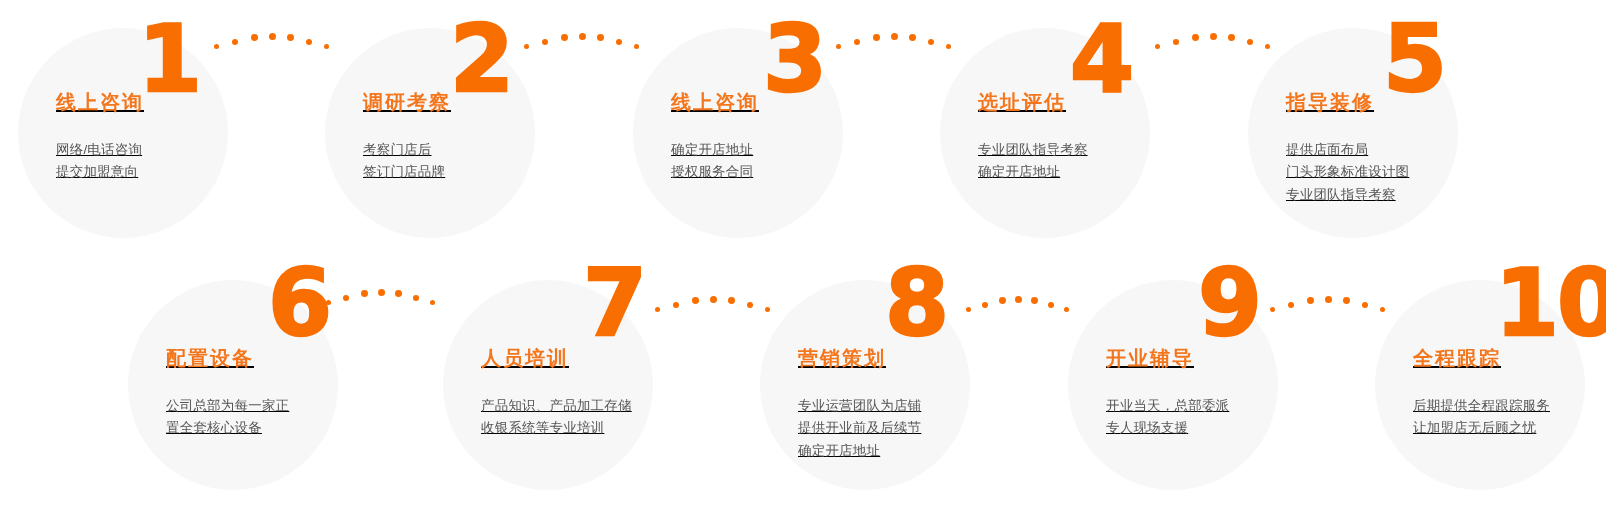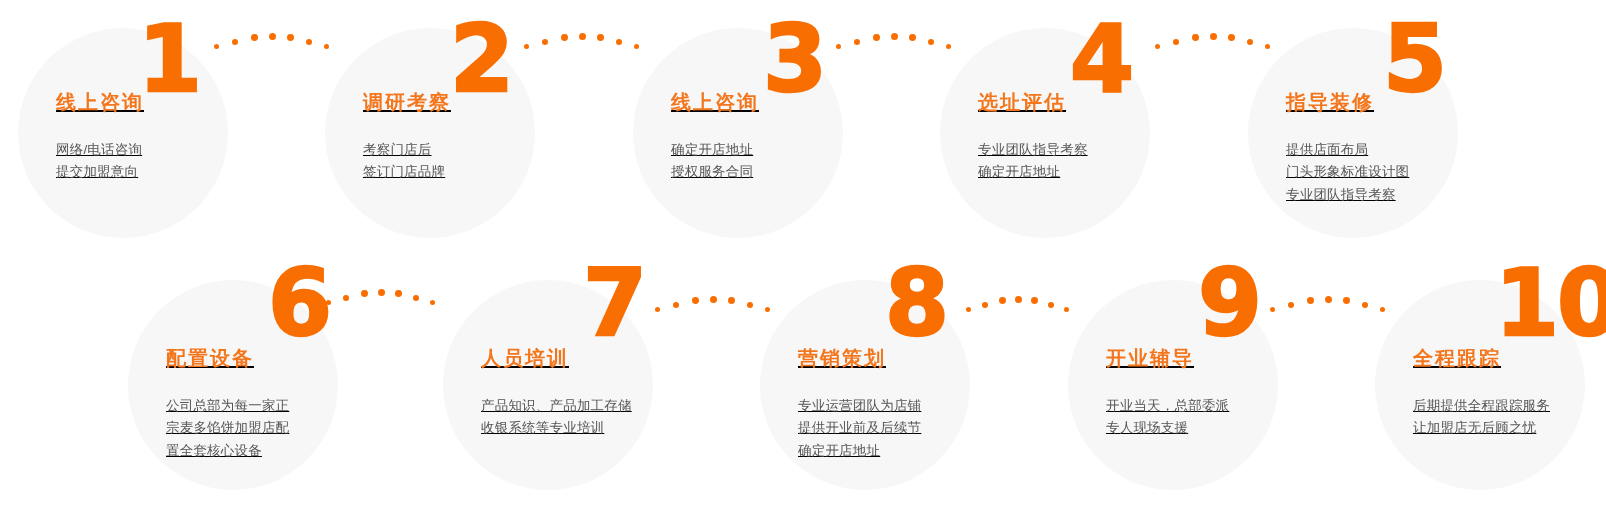--- a/index.html
+++ b/index.html
@@ -150,21 +150,20 @@
         </div>
       </div>
     </div>
     <div class="step r2" style="left: 128px; top: 280px;">
       <div class="bubble"></div>
       <div class="num" style="left: 140px; top: -22px;">6</div>
       <div class="txt">
         <div class="title">配置设备</div>
         <div class="desc">
           <div>公司总部为每一家正</div>
-          <div>宗麦多馅饼加盟店配</div>
           <div>置全套核心设备</div>
         </div>
       </div>
     </div>
     <div class="step r2" style="left: 443px; top: 280px;">
       <div class="bubble"></div>
       <div class="num" style="left: 140px; top: -22px;">7</div>
       <div class="txt">
         <div class="title">人员培训</div>
         <div class="desc">

